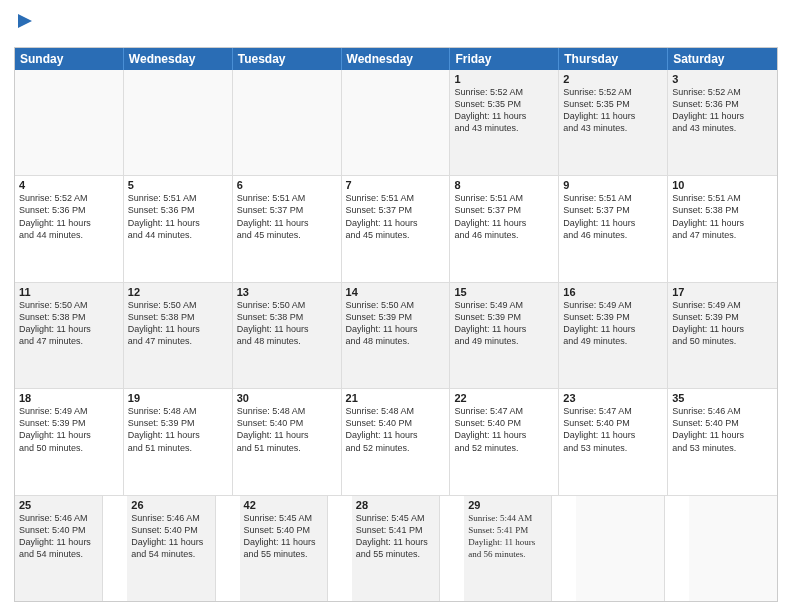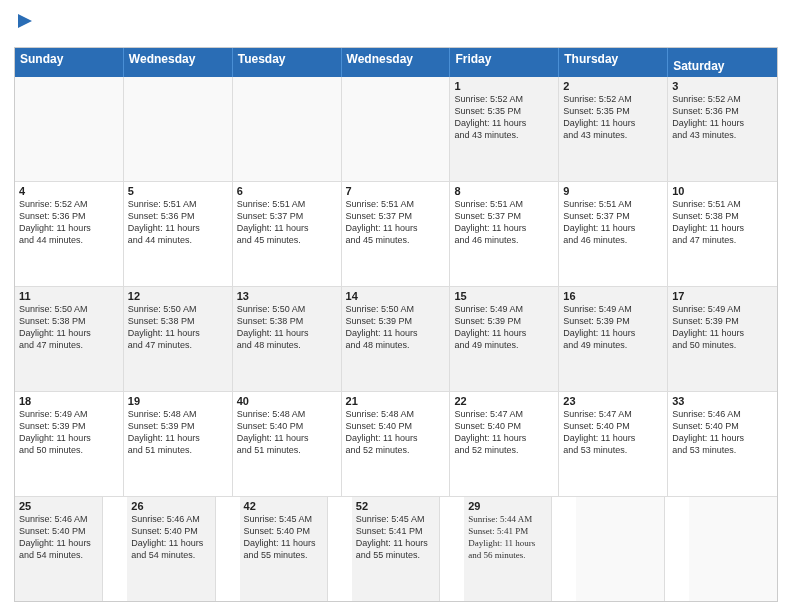--- a/index.html
+++ b/index.html
@@ -65,21 +65,21 @@
       background: #2a6db5;
     }
     .cal-header-cell {
       color: #fff;
       font-size: 12px;
       font-weight: bold;
       padding: 4px 5px;
       border-right: 1px solid #4a8fd5;
       text-align: left;
     }
-    .cal-header-cell:last-child { border-right: none; margin-top: 7px; }
+    .cal-header-cell:last-child { border-right: none; }
     .cal-body {
       flex: 1;
       display: flex;
       flex-direction: column;
     }
     .cal-row {
       display: grid;
       grid-template-columns: repeat(7, 1fr);
       flex: 1;
       border-bottom: 1px solid #ddd;
@@ -280,21 +280,21 @@
 and 50 minutes.</div>
           </div>
           <div class="cal-cell">
             <div class="day-num">19</div>
             <div class="day-info" style="white-space: pre-line;">Sunrise: 5:48 AM
 Sunset: 5:39 PM
 Daylight: 11 hours
 and 51 minutes.</div>
           </div>
           <div class="cal-cell">
-            <div class="day-num">40</div>
+            <div class="day-num">30</div>
             <div class="day-info" style="white-space: pre-line;">Sunrise: 5:48 AM
 Sunset: 5:40 PM
 Daylight: 11 hours
 and 51 minutes.</div>
           </div>
           <div class="cal-cell">
             <div class="day-num">21</div>
             <div class="day-info" style="white-space: pre-line;">Sunrise: 5:48 AM
 Sunset: 5:40 PM
 Daylight: 11 hours
@@ -308,21 +308,21 @@
 and 52 minutes.</div>
           </div>
           <div class="cal-cell">
             <div class="day-num">23</div>
             <div class="day-info" style="white-space: pre-line;">Sunrise: 5:47 AM
 Sunset: 5:40 PM
 Daylight: 11 hours
 and 53 minutes.</div>
           </div>
           <div class="cal-cell">
-            <div class="day-num">33</div>
+            <div class="day-num">35</div>
             <div class="day-info" style="white-space: pre-line;">Sunrise: 5:46 AM
 Sunset: 5:40 PM
 Daylight: 11 hours
 and 53 minutes.</div>
           </div>
         </div>
         <div class="cal-row">
           <div class="cal-cell shaded">
             <div class="day-num">25</div>
             <div class="day-info" style="white-space: pre-line;">Sunrise: 5:46 AM
@@ -338,21 +338,21 @@
 and 54 minutes.</div>
           </div>
           <div class="cal-cell shaded">
             <div class="day-num">42</div>
             <div class="day-info" style="white-space: pre-line;">Sunrise: 5:45 AM
 Sunset: 5:40 PM
 Daylight: 11 hours
 and 55 minutes.</div>
           </div>
           <div class="cal-cell shaded">
-            <div class="day-num">52</div>
+            <div class="day-num">28</div>
             <div class="day-info" style="white-space: pre-line;">Sunrise: 5:45 AM
 Sunset: 5:41 PM
 Daylight: 11 hours
 and 55 minutes.</div>
           </div>
           <div class="cal-cell shaded">
             <div class="day-num">29</div>
             <div class="day-info" style="white-space: pre-line; font-family: Liberation Serif, serif;">Sunrise: 5:44 AM
 Sunset: 5:41 PM
 Daylight: 11 hours

